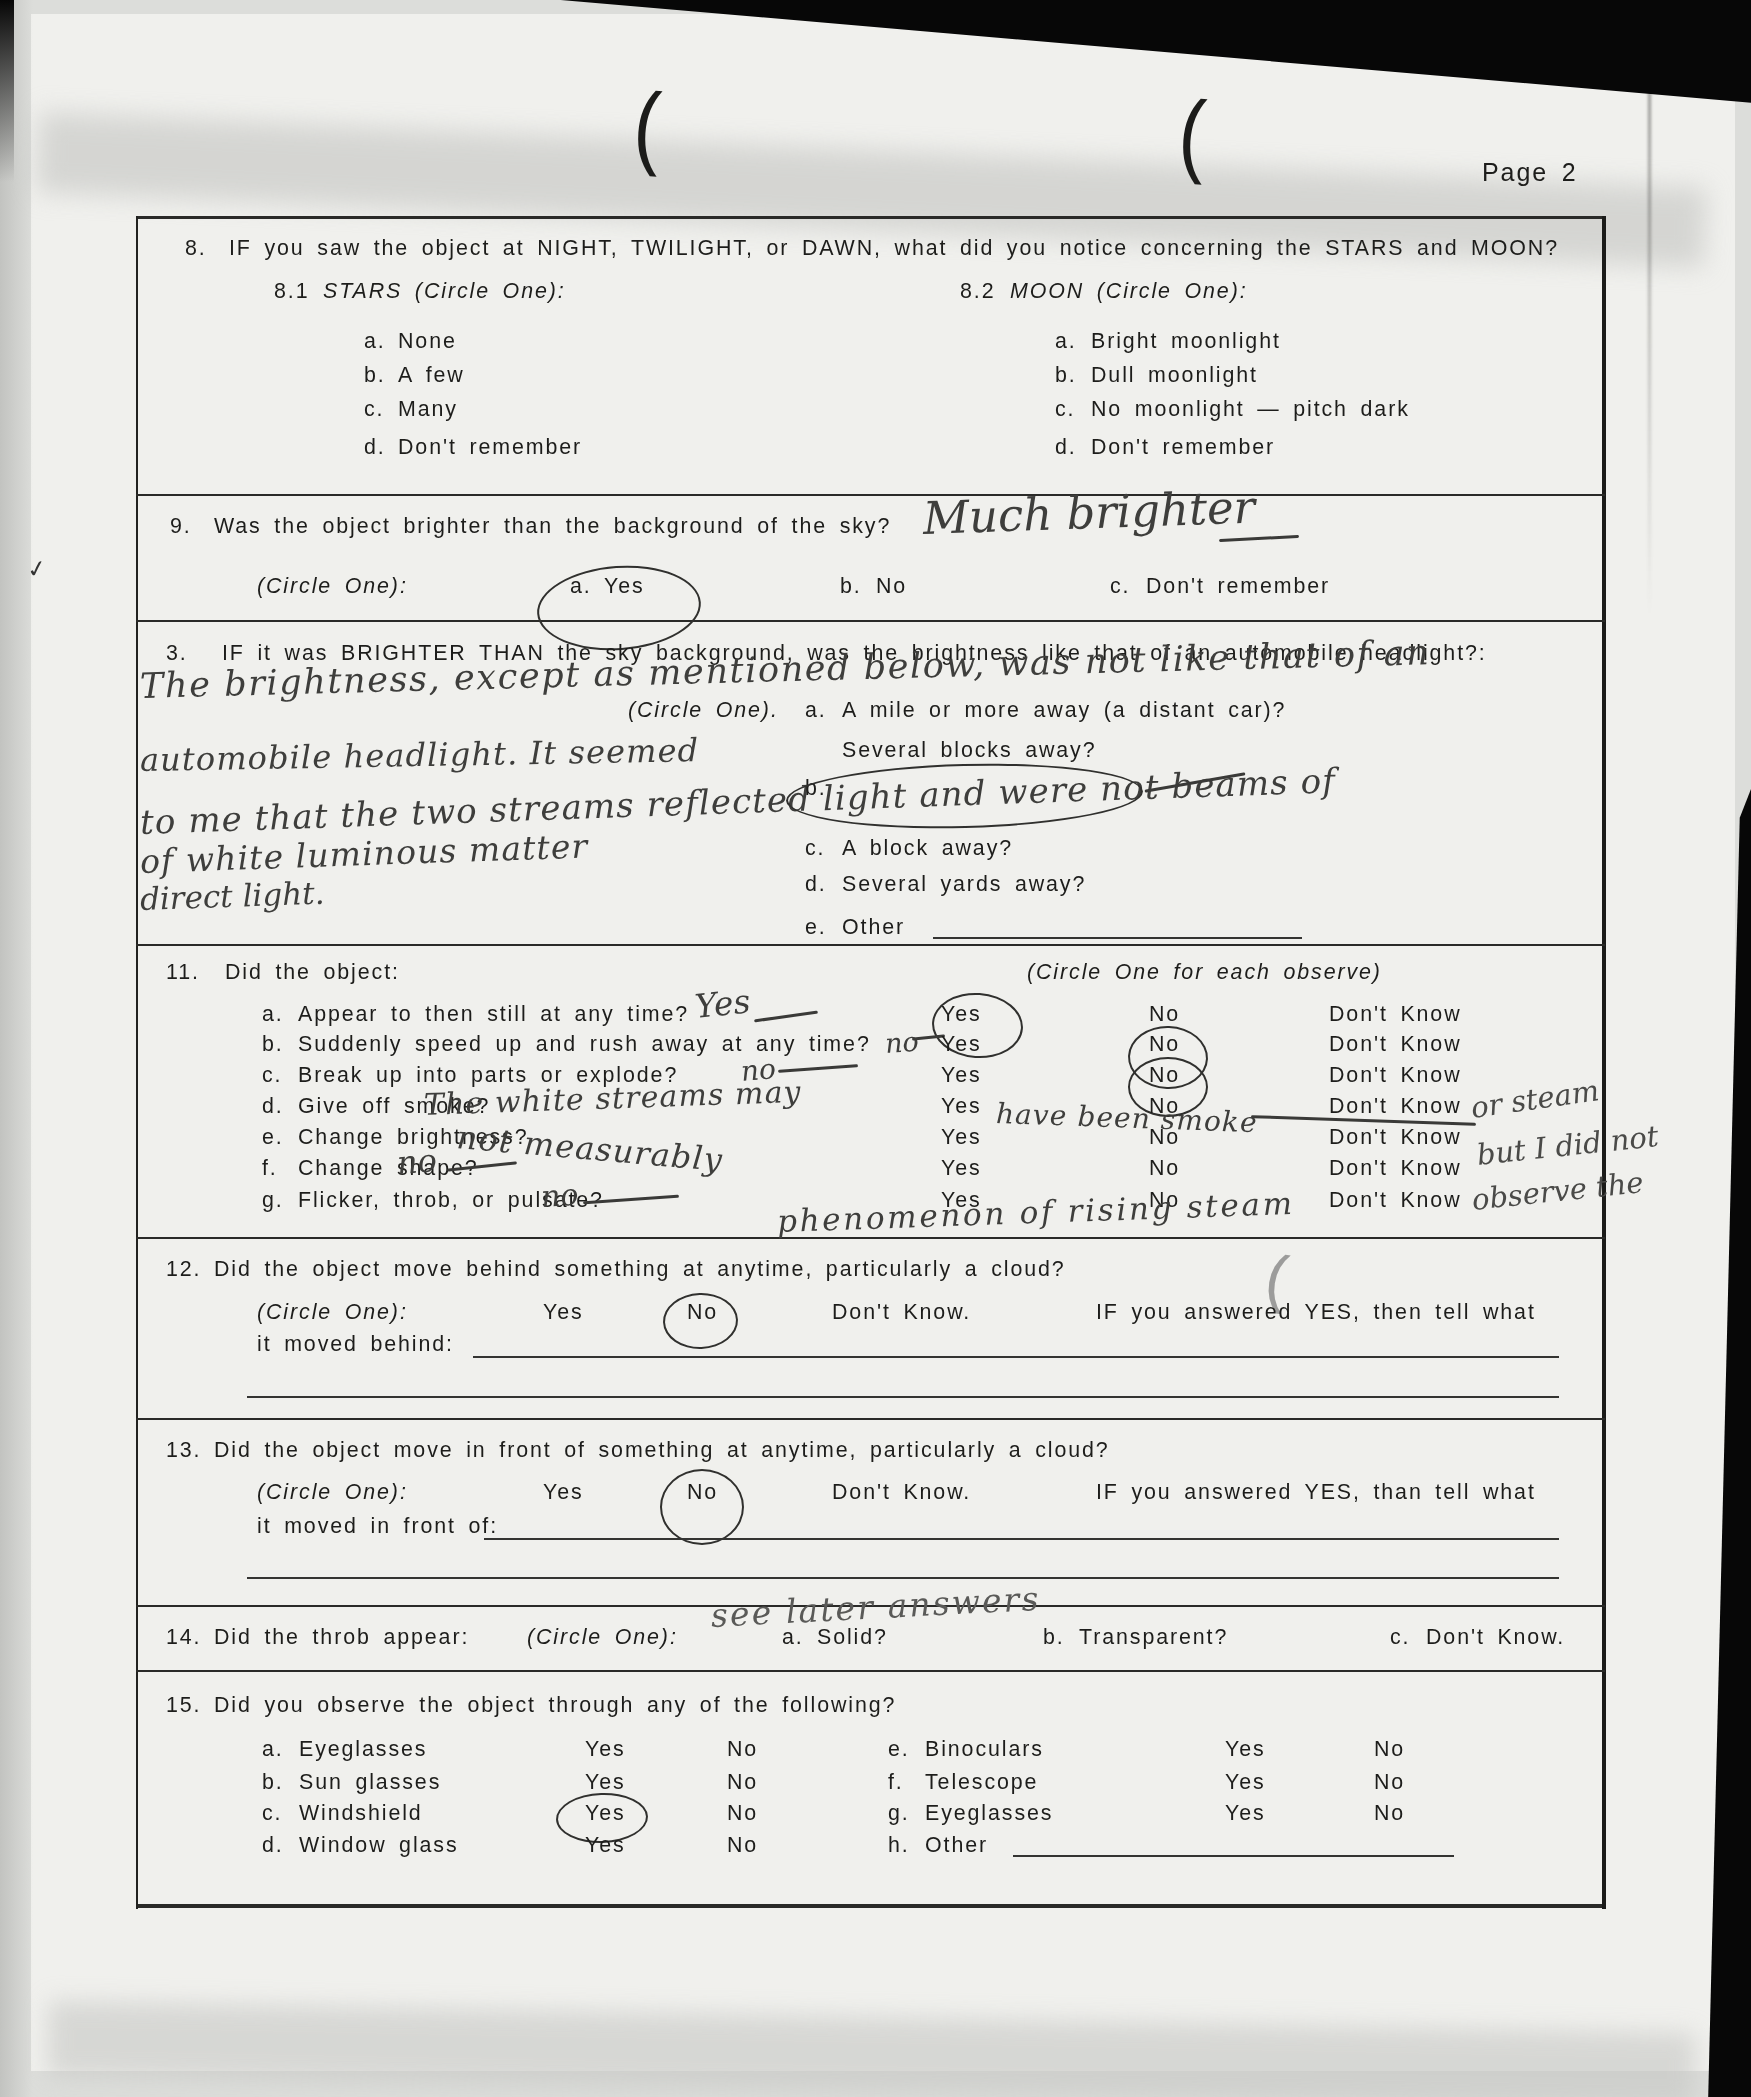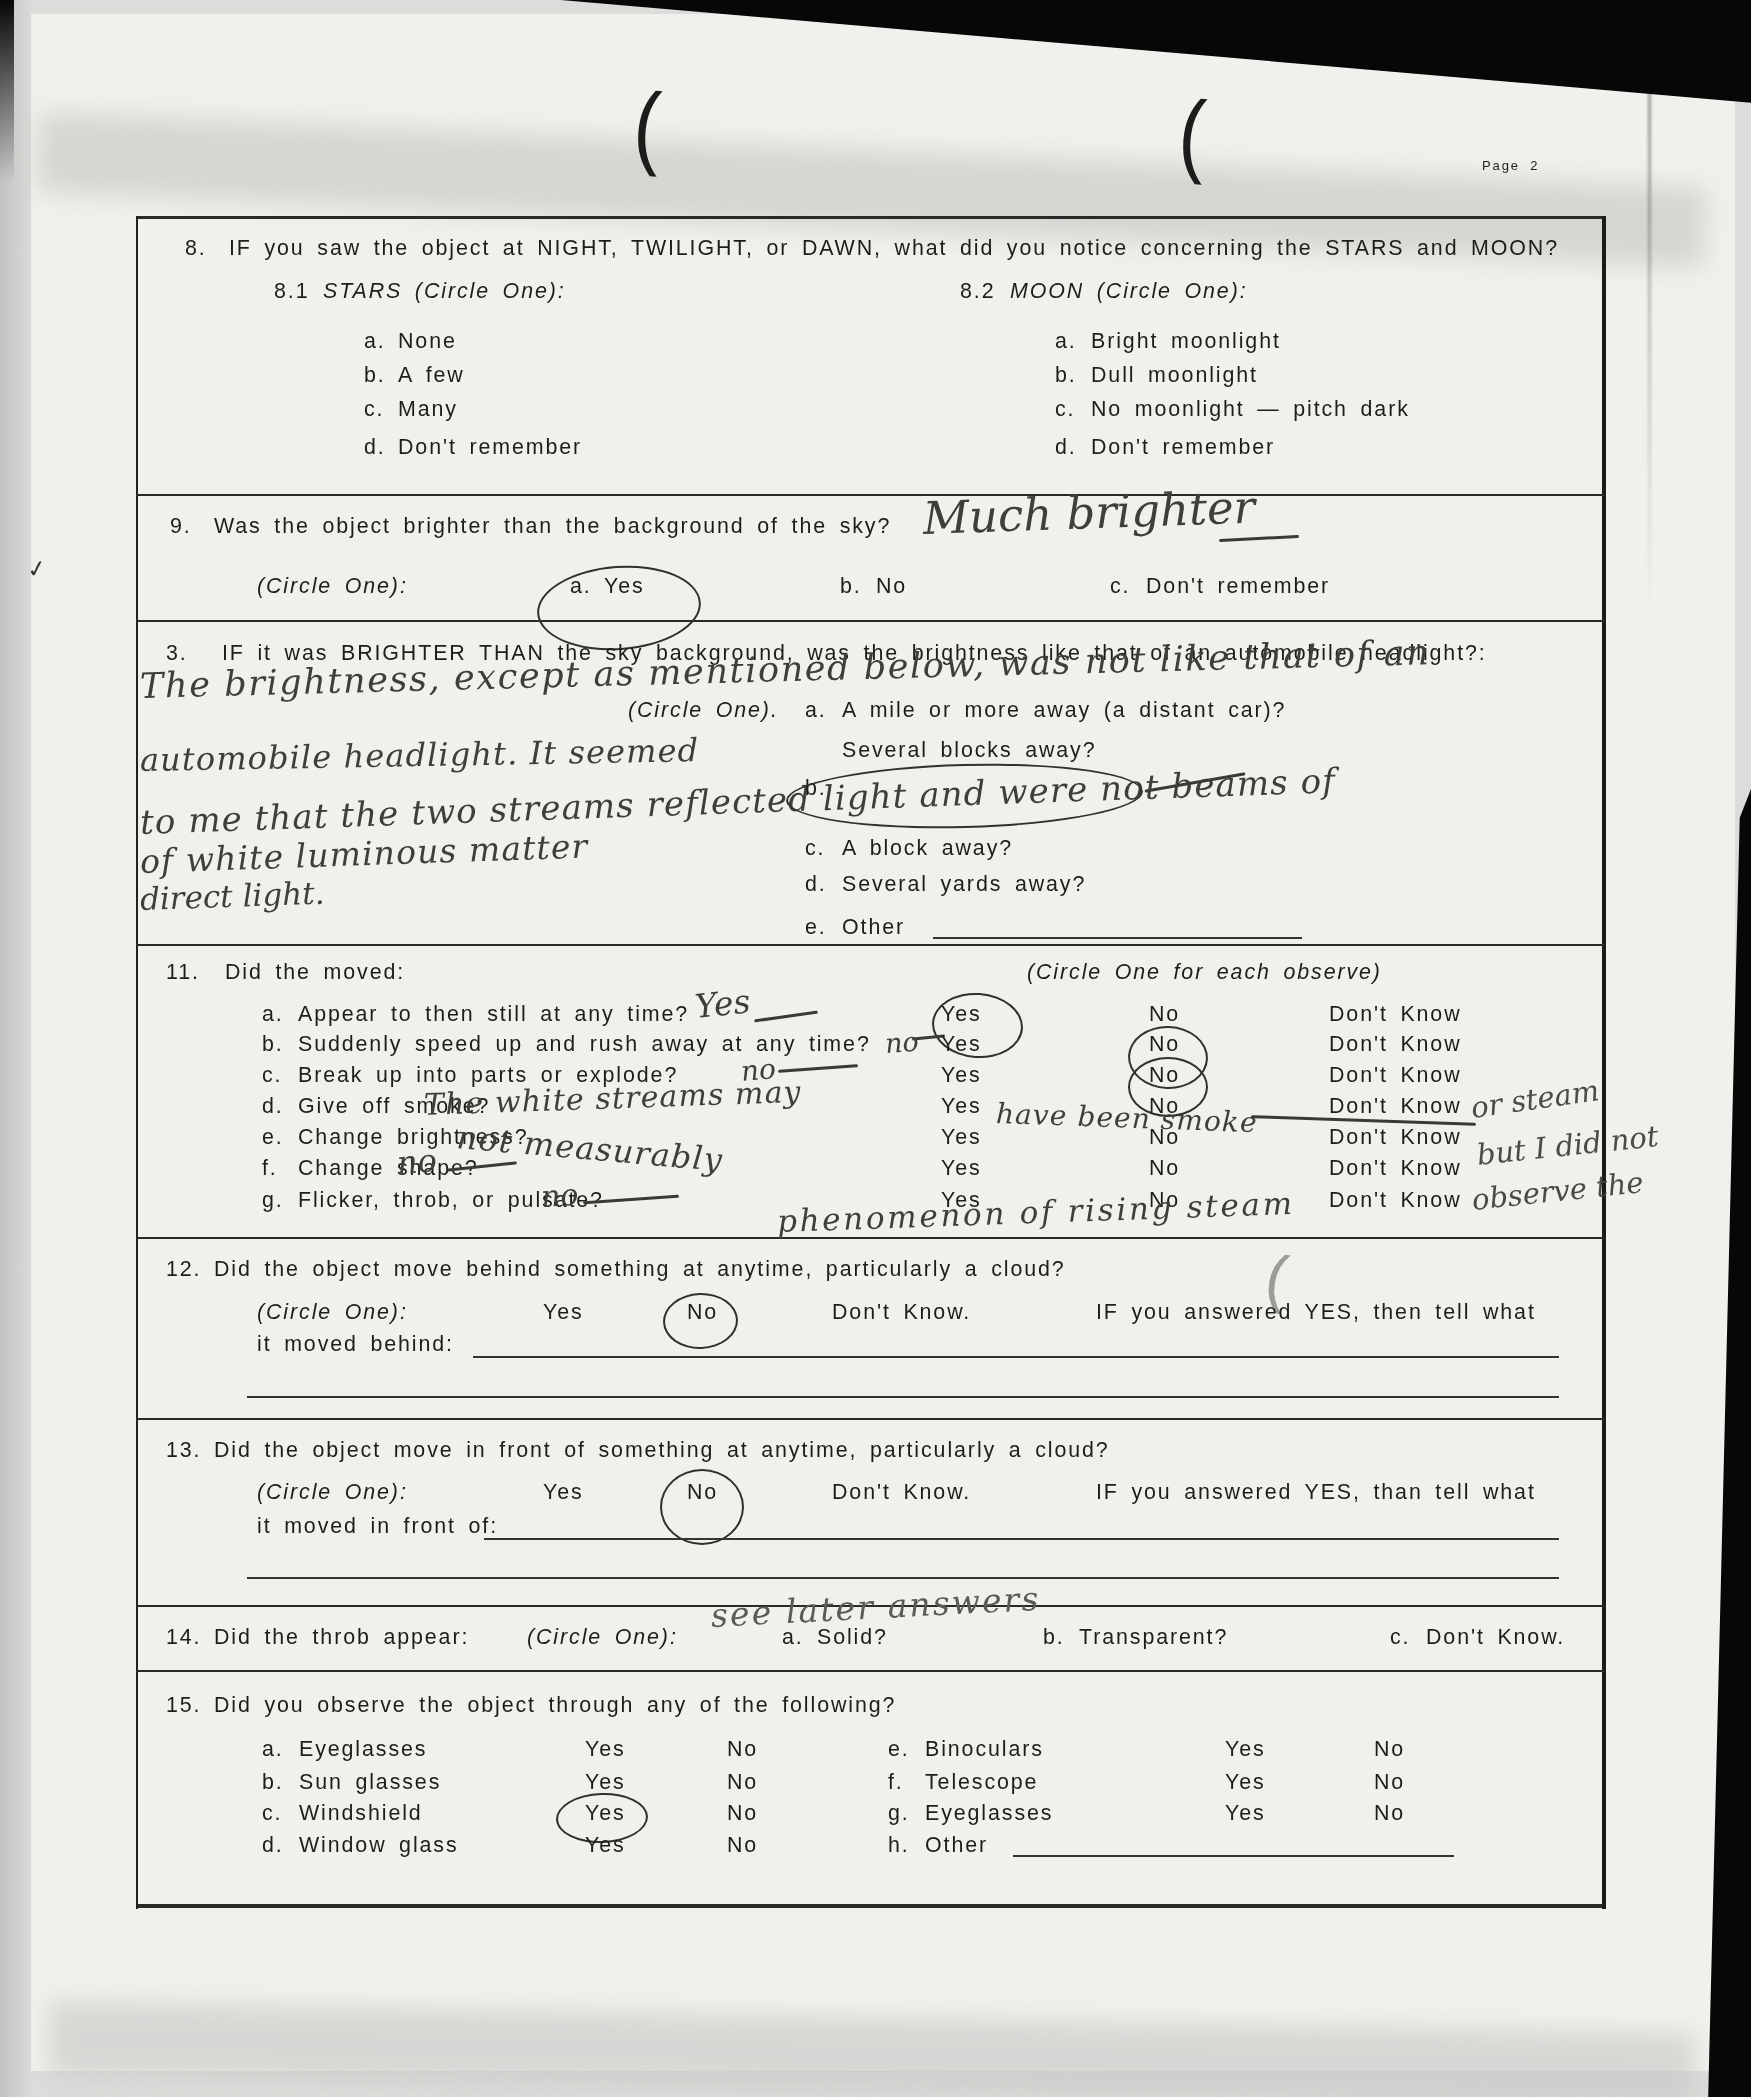--- a/index.html
+++ b/index.html
@@ -46,21 +46,21 @@
   <div id="streak-right"></div>
   <div id="wedge-top" class="wedge"></div>
   <div id="wedge-right" class="wedge"></div>
   <div id="strip-left"></div>
 
   <div class="penmark" style="left:634px;top:80px;font-size:80px;transform:rotate(4deg) scaleY(1.15);">(</div>
   <div class="penmark" style="left:1179px;top:88px;font-size:80px;transform:rotate(4deg) scaleY(1.15);">(</div>
   <div class="penmark" style="left:27px;top:555px;font-size:23.5px;color:#333;transform:rotate(-10deg);">✓</div>
   <div class="penmark" style="left:1266px;top:1241px;font-size:64px;color:#666;opacity:.6;transform:rotate(9deg);">(</div>
 
-  <div class="t" style="left:1482px;top:158px;font-size:13px;">Page 2</div>
+  <div class="t" style="left:1482px;top:158px;font-size:25px;">Page 2</div>
 
   <div class="hline" style="top:216px;height:3.2px"></div>
   <div class="hline" style="top:1904px;height:4.3px"></div>
   <div class="vline" style="left:136px;top:216px;height:1693px;width:2.1px"></div>
   <div class="vline" style="left:1602px;top:216px;height:1693px;width:3.7px;background:#1b1b19"></div>
   <div class="hline" style="top:494px"></div>
   <div class="hline" style="top:620px"></div>
   <div class="hline" style="top:944px"></div>
   <div class="hline" style="top:1237px"></div>
   <div class="hline" style="top:1418px"></div>
@@ -125,21 +125,21 @@
   <div class="t" style="left:842px;top:836px">A block away?</div>
   <div class="t" style="left:805px;top:872px">d.</div>
   <div class="t" style="left:842px;top:872px">Several yards away?</div>
   <div class="t" style="left:805px;top:915px">e.</div>
   <div class="t" style="left:842px;top:915px">Other</div>
   <div class="uline" style="left:933px;top:937px;width:369px;"></div>
   <div class="circ" style="left:786px;top:764px;width:353px;height:60px;transform:rotate(-1.5deg);"></div>
   <div class="stroke" style="left:1144px;top:781px;width:102px;height:3.2px;transform:rotate(-10deg);"></div>
 
   <div class="t" style="left:166px;top:960px">11.</div>
-  <div class="t" style="left:225px;top:960px">Did the moved:</div>
+  <div class="t" style="left:225px;top:960px">Did the object:</div>
   <div class="t it" style="left:1027px;top:960px">(Circle One for each observe)</div>
 
   <div class="t" style="left:262px;top:1002px">a.</div>
   <div class="t" style="left:298px;top:1002px">Appear to then still at any time?</div>
   <div class="hw" style="left:695px;top:987px;font-size:33px;transform:rotate(-6deg);">Yes</div>
   <div class="stroke" style="left:754px;top:1015px;width:64px;height:3.2px;transform:rotate(-8deg);"></div>
   <div class="t" style="left:941px;top:1002px">Yes</div>
   <div class="t" style="left:1149px;top:1002px">No</div>
   <div class="t" style="left:1329px;top:1002px">Don't Know</div>
   <div class="circ" style="left:932px;top:993px;width:87px;height:61px;transform:rotate(4deg);"></div>

